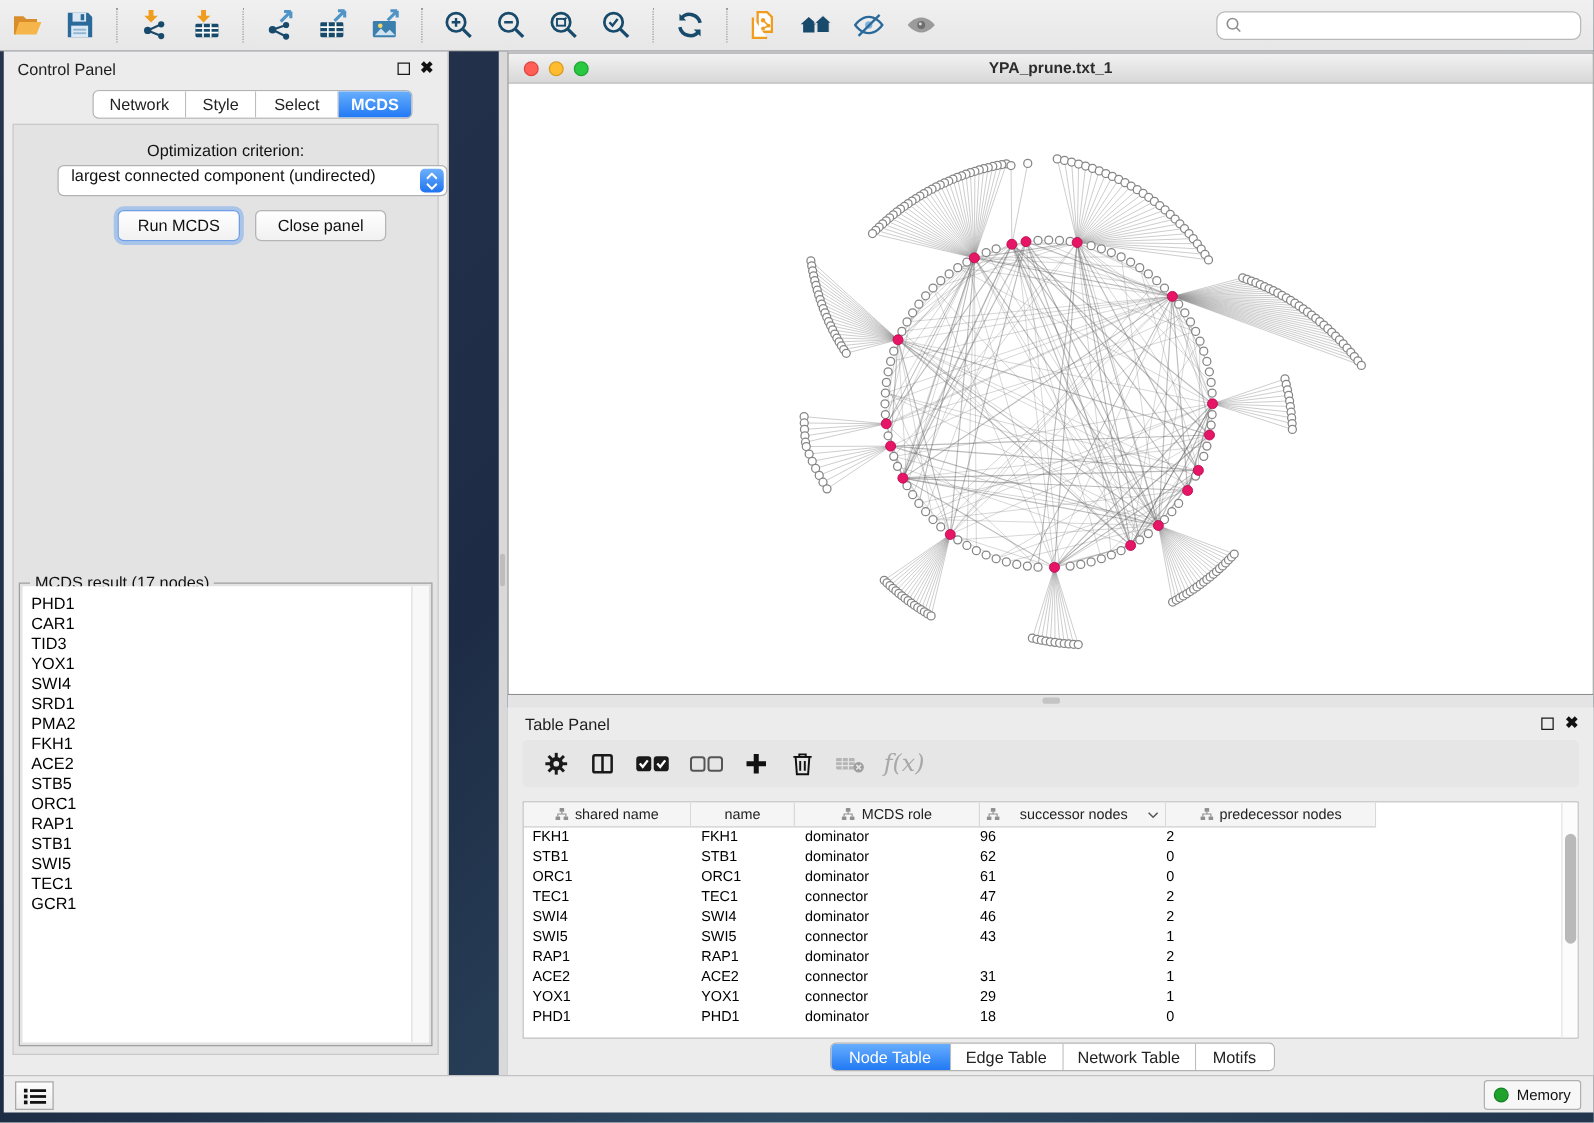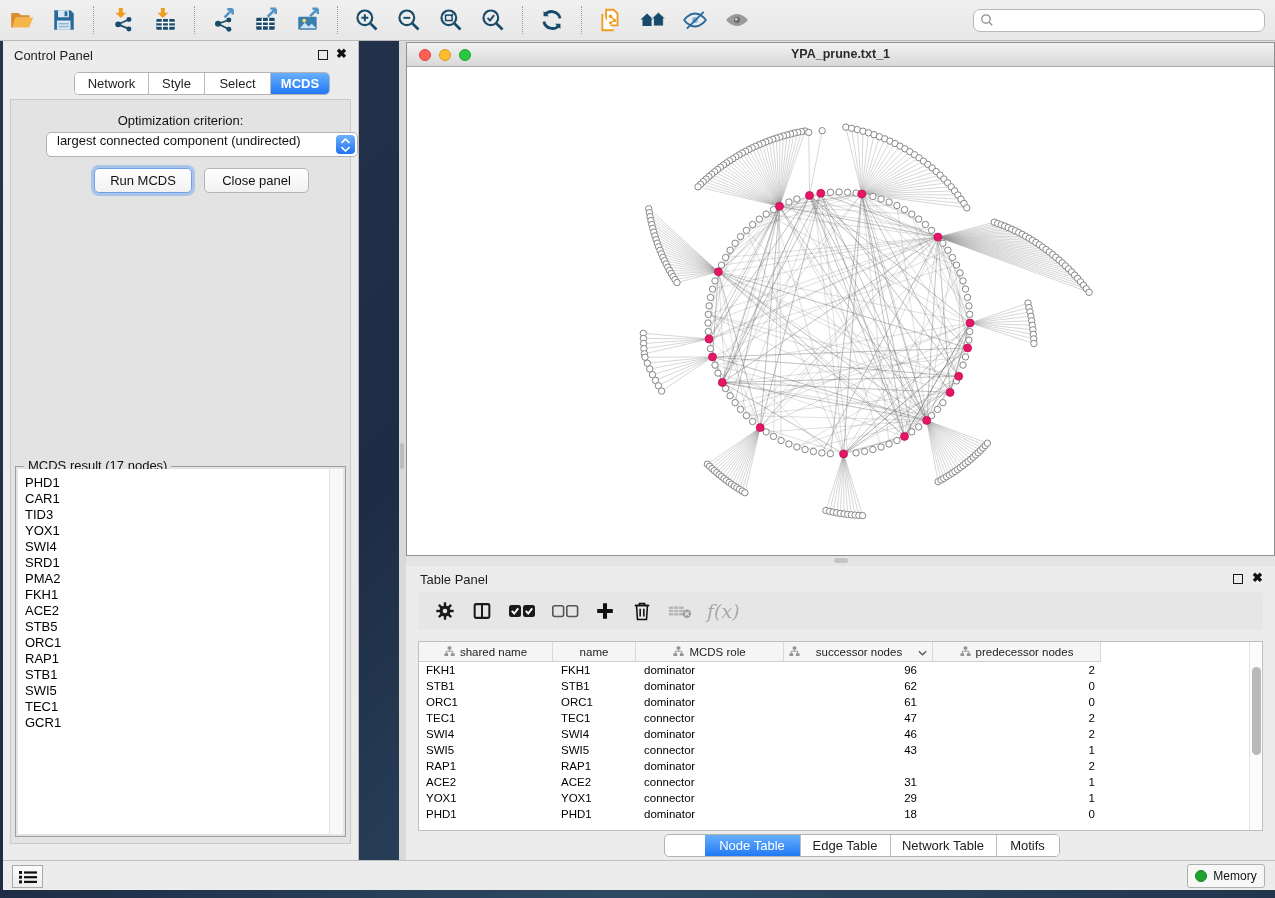--- a/index.html
+++ b/index.html
@@ -95,25 +95,25 @@
     background:#fff; border:1px solid #bfbfbf; overflow:hidden; }
   .thead { position:absolute; left:0; top:0; height:20px; display:flex; }
   .th { position:relative; height:20px; background:#f5f5f5; border-right:1px solid #d9d9d9;
     border-bottom:1px solid #cfcfcf; display:flex; align-items:center; justify-content:center;
     font-size:11.5px; color:#222; gap:5px; }
   .th .colicon { width:11px; height:11px; }
   .tbody { position:absolute; left:0; top:20px; right:13px; }
   .tr { display:flex; height:16px; }
   .td { font-size:11.5px; line-height:16px; color:#000; white-space:nowrap; overflow:hidden; }
   .td.c0 { padding-left:7px; } .td.c1 { padding-left:8px; } .td.c2 { padding-left:8px; }
-  .td.num { text-align:right; }
+  .td.num { }
   .td.c3 { padding-right:16px; } .td.c4 { padding-right:6px; }
   .t-scroll { position:absolute; right:0; top:0; bottom:0; width:13px; background:#fcfcfc; border-left:1px solid #e4e4e4; }
   .t-thumb { position:absolute; left:2px; top:25px; width:9px; height:88px; background:#b9b9b9; border-radius:5px; }
-  .tp-tabs { top:268px;padding-left:40px; }
+  .tp-tabs { top:268px; }
   
   .sb-list-btn { position:absolute; left:9px; top:4px; width:31px; height:23px;
     background:linear-gradient(#fdfdfd,#ededed); border:1px solid #a9a9a9; display:flex;
     align-items:center; justify-content:center; }
   .memory-btn { position:absolute; right:10px; top:3px; width:78px; height:24px;
     background:#f7f7f7; border:1px solid #b0b0b0; border-radius:3px; display:flex;
     align-items:center; justify-content:center; gap:6px; font-size:12px; color:#111; font-family:inherit; }
   .mem-dot { width:12px; height:12px; border-radius:50%; background:#1fa32c; border:1px solid #158223; }
   
   .chord  { stroke:#6e6e6e; stroke-opacity:.28; stroke-width:.8; }

